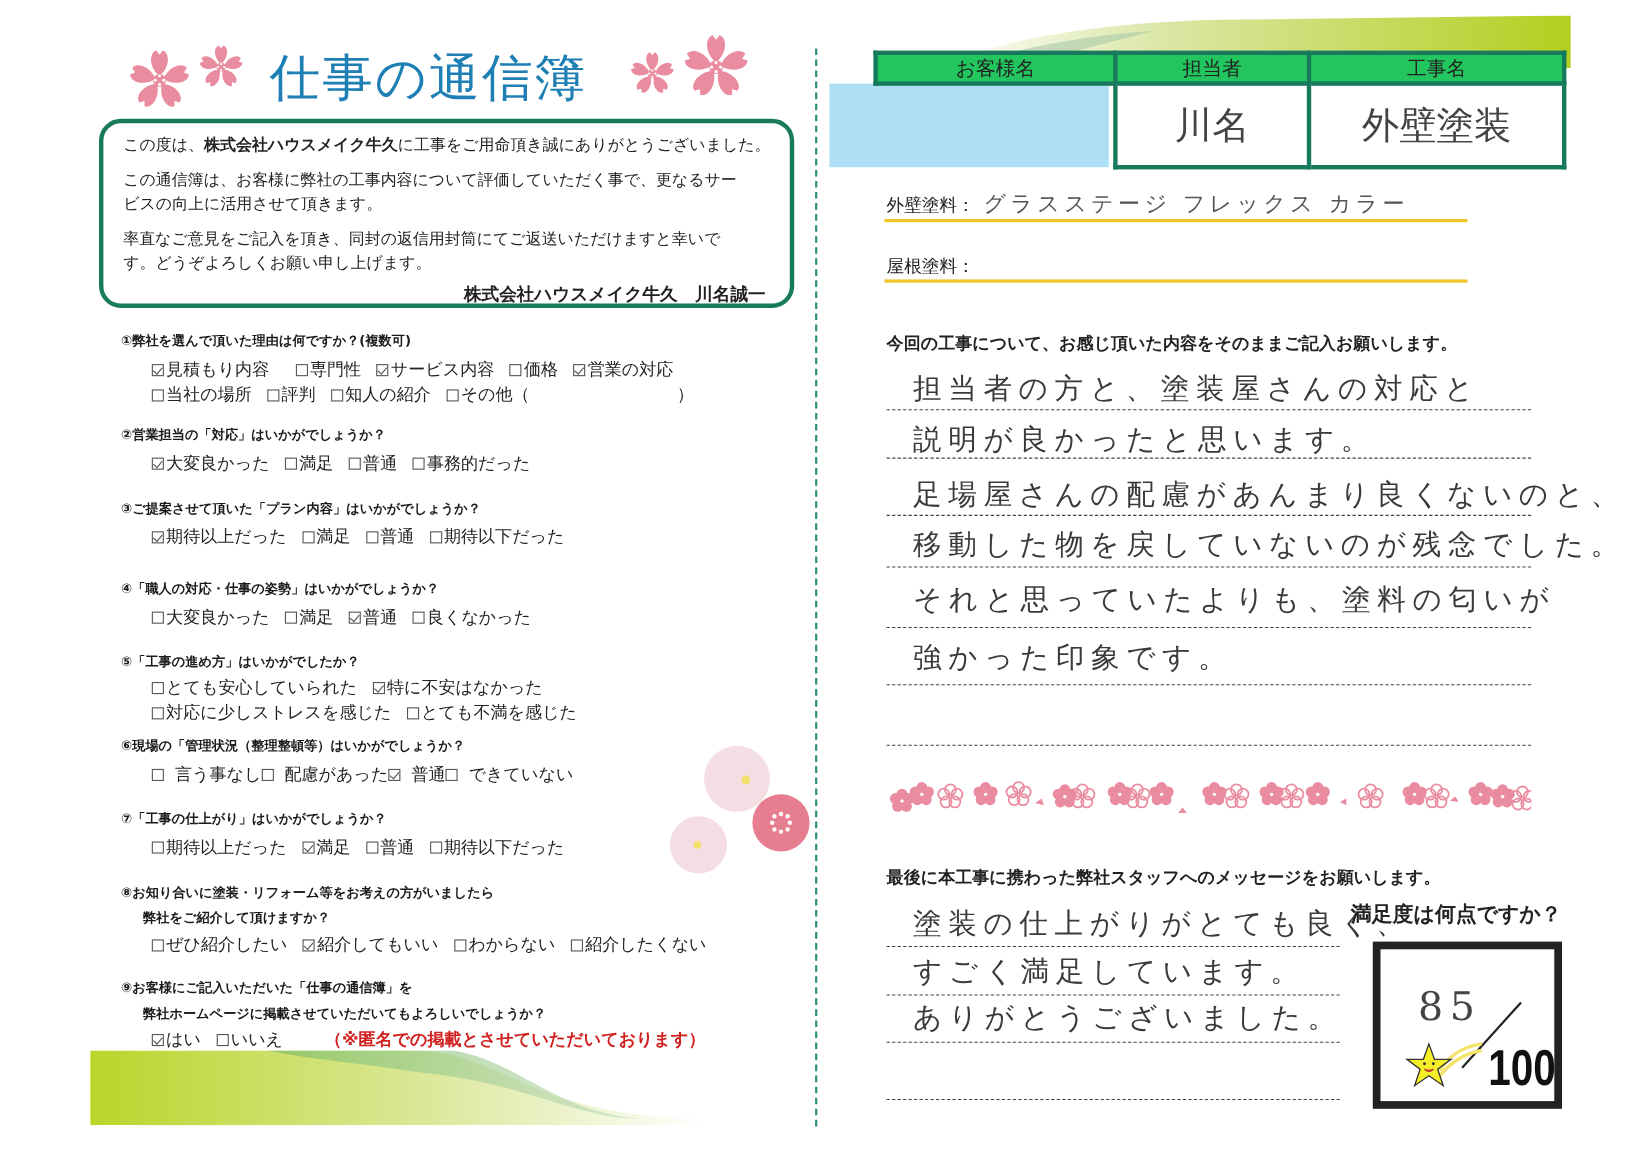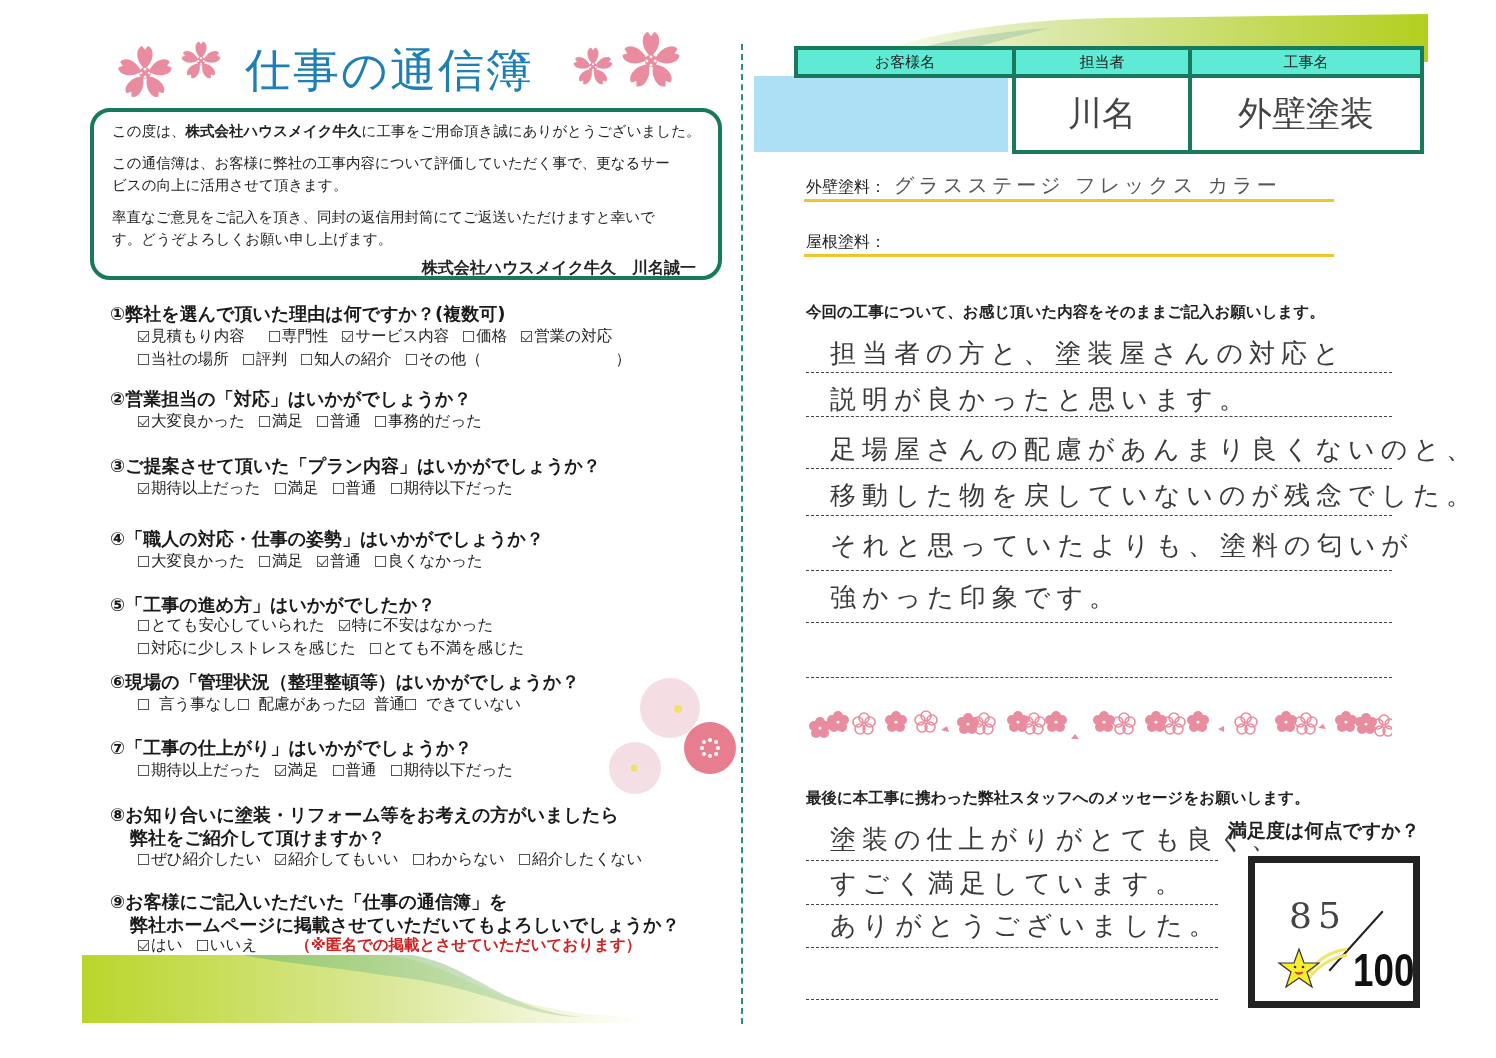--- a/index.html
+++ b/index.html
@@ -17,21 +17,21 @@
   }
   .sakura { position: absolute; }
   .intro-box {
     left: 90px; top: 108px; width: 632px; height: 172px;
     border: 4px solid #177a5d; border-radius: 20px; box-sizing: border-box;
   }
   .intro-line { position: absolute; left: 18px; font-size: 14.5px; color: #222; white-space: nowrap; }
   .intro-line b { font-weight: bold; }
   .signature { position: absolute; right: 22px; top: 146px; font-size: 16px; font-weight: bold; white-space: nowrap; }
 
-  .q-title { position: absolute; left: 110px; font-size: 18px; font-weight: bold; white-space: nowrap; color:#1a1a1a; }
+  .q-title { position: absolute; left: 110px; font-size: 12px; font-weight: bold; white-space: nowrap; color:#1a1a1a; }
   .q-row { position: absolute; left: 138px; font-size: 15.5px; white-space: nowrap; display: flex; align-items: center; color:#222;}
   .opt { display: inline-flex; align-items: center; margin-right: 14px; }
   .cb {
     display: inline-block; width: 11px; height: 11px; border: 1px solid #555;
     margin-right: 2px; position: relative; box-sizing: border-box;
   }
   .cb.checked::after {
     content: ""; position: absolute; left: 2px; top: 0px; width: 4px; height: 7px;
     border-right: 1px solid #555; border-bottom: 1px solid #555; transform: rotate(40deg);
   }
@@ -39,21 +39,21 @@
 
   .bottom-swoosh { left: 82px; top: 955px; width: 560px; height: 68px; }
 
   
   .divider { left: 741px; top: 44px; width: 0; height: 980px; border-left: 2px dashed #2a8f7c; }
 
   
   .top-swoosh { left: 850px; top: 14px; width: 578px; height: 48px; }
   .info-table { left: 794px; top: 46px; width: 630px; border-collapse: collapse; }
   .info-table td { border: 4px solid #177a5d; text-align: center; padding: 0; }
-  .info-table .hdr td { height: 24px; font-size: 15px; background: #5eead4; }
+  .info-table .hdr td { height: 24px; font-size: 18px; background: #22c55e; }
   .info-table .val td { height: 72px; font-size: 34px; color:#444; font-family: "DejaVu Serif", serif; font-weight: 300; }
   .name-mask { left: 754px; top: 76px; width: 254px; height: 76px; background: #ade0f5; }
 
   .paint-label { position: absolute; left: 806px; font-size: 16px; white-space: nowrap; }
   .paint-value { font-family: "DejaVu Serif", serif; color: #555; font-size: 20px; letter-spacing: 4px; margin-left: 8px; }
   .yellow-line { position: absolute; left: 804px; width: 530px; height: 3px; background: #f0c52b; }
 
   .section-title { position: absolute; left: 806px; font-size: 15.5px; font-weight: bold; white-space: nowrap; }
   .hand-line { position: absolute; left: 830px; font-family: Liberation Sans, sans-serif; font-size: 26px; color: #3a3a3a; letter-spacing: 6px; white-space: nowrap; text-align: center; }
   .dash-line { position: absolute; left: 806px; height: 0; border-top: 1.5px dashed #444; }

